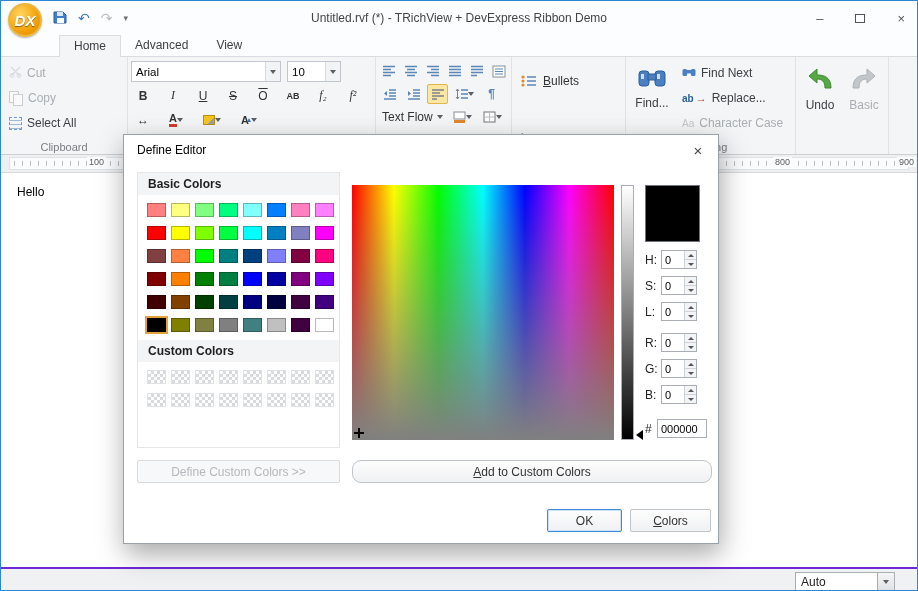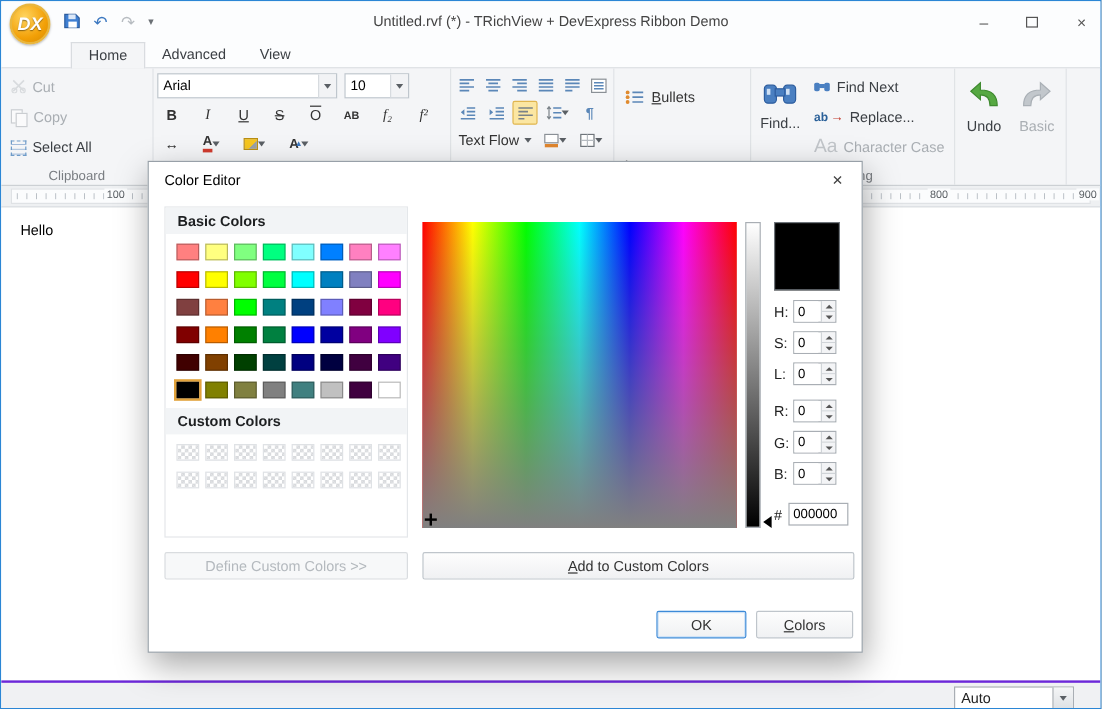--- a/index.html
+++ b/index.html
@@ -78,21 +78,21 @@
   .acc{ display:block; }
   .acc::first-letter{ text-decoration:underline; }
 
   .sel-icon{ width:13px; height:13px; border:1px dashed #6f9cc9; display:inline-block;
              background-image:linear-gradient(#9fb9d8 1px, transparent 1px);
              background-size:100% 4px; background-position:0 2px; }
   .copy-icon{ position:relative; width:14px; height:14px; display:inline-block; }
   .copy-icon::before,.copy-icon::after{ content:""; position:absolute; width:8px; height:10px;
              border:1px solid #a9aeb3; background:#fff; }
   .copy-icon::before{ left:0; top:0; } .copy-icon::after{ left:4px; top:3px; }
-  .case-ic{ font-size:16px; color:#9aa0a6; }
+  .case-ic{ font-size:10px; color:#9aa0a6; }
   .ab-ic{ font-size:10px; color:#2a6099; font-weight:bold; }
   .arrow-red{ color:#c0392b; font-size:11px; margin-left:-3px; }
 
   
   .ruler{ height:18px; background:#eef0f2; border-bottom:1px solid #d5d8dc; position:relative; }
   .ruler-band{ position:absolute; left:8px; right:8px; top:2px; bottom:2px;
                background-color:#fbfcfd; border:1px solid #dfe2e5;
                background-image:linear-gradient(to right, #b9bfc5 1px, transparent 1px);
                background-size:8px 5px; background-repeat:repeat-x; background-position:4px center; }
   .ruler-num{ position:absolute; top:2px; font-size:9px; color:#5a5f64; background:#fbfcfd; padding:0 2px; }
@@ -151,21 +151,21 @@
   .spin-down::after{ content:""; border-left:3px solid transparent; border-right:3px solid transparent;
                      border-top:3.5px solid #555; }
   .hex-row{ position:absolute; left:521px; top:284px; display:flex; align-items:center; }
   .hex-row .f-label{ width:12px; }
   .hex-input{ width:50px; height:19px; border:1px solid #a9aeb4; font-size:11px; padding-left:3px;
               outline:none; font-family:inherit; }
   .dlg-btn{ position:absolute; height:23px; background:linear-gradient(#fdfdfd,#f0f1f3); border:1px solid #bfc5cb;
             border-radius:2px; font-size:12px; color:#333; display:flex; align-items:center; justify-content:center;
             cursor:pointer; }
   #btn-define{ left:13px; top:325px; width:203px; color:#b4b9be; background:#f7f8f9; border-color:#d9dcdf; cursor:default; }
-  #btn-add{ left:228px; top:325px; width:360px; }
+  #btn-add{ left:228px; top:325px; width:360px;border-radius:9px; }
   #btn-ok{ left:423px; top:374px; width:75px; border-color:#3d8ad8; box-shadow:inset 0 0 0 1px #cfe3f7; }
   #btn-cancel{ left:506px; top:374px; width:81px; }
 </style>
 </head>
 <body>
 
 <div id="window">
 
   <div class="titlebar">
     <div class="dx-btn">
@@ -454,21 +454,21 @@
     <div class="zoom-combo">
       <span class="val">Auto</span>
       <span class="arrow-btn">
           <span class="tri-down"></span>
         </span>
     </div>
   </div>
 
   <div class="dlg">
     <div class="dlg-title">
-      <span>Color Editor</span>
+      <span>Define Editor</span>
     </div>
     <div class="dlg-close">×</div>
 
     <div class="colors-panel">
       <div class="panel-h">Basic Colors</div>
       <div class="swatch-grid" id="basic-grid">
           <div class="swatch" style="background: rgb(255, 128, 128);"></div>
           <div class="swatch" style="background: rgb(255, 255, 128);"></div>
           <div class="swatch" style="background: rgb(128, 255, 128);"></div>
           <div class="swatch" style="background: rgb(0, 255, 128);"></div>

